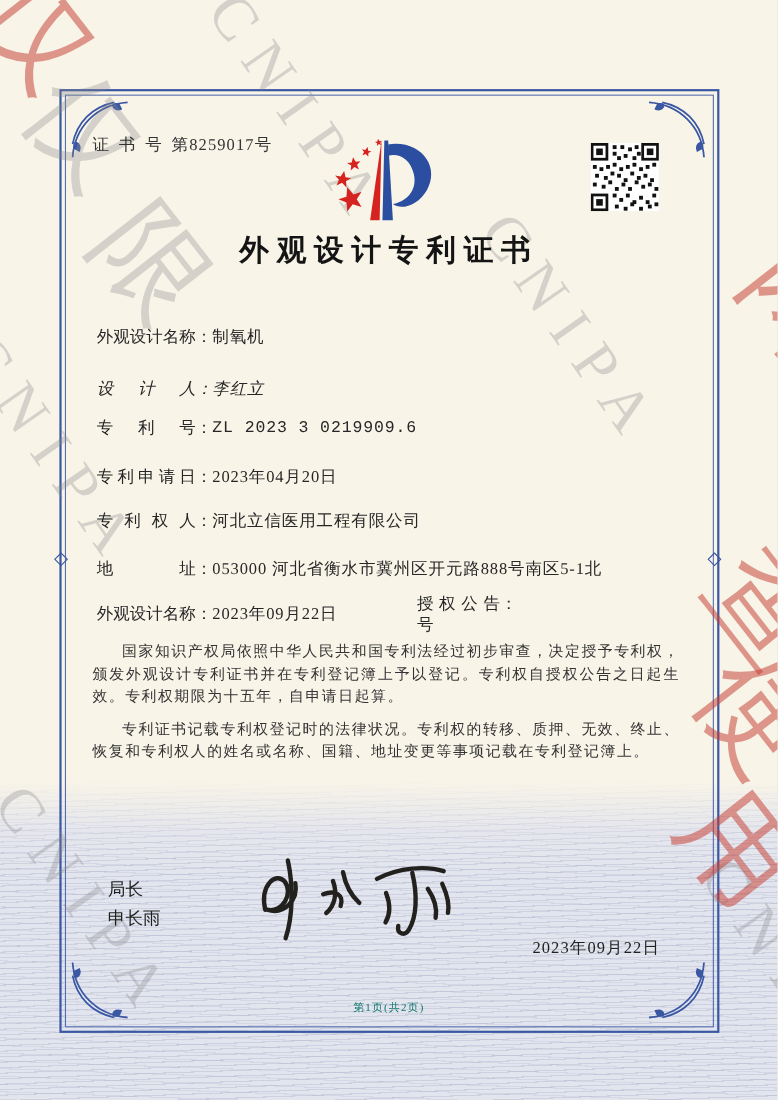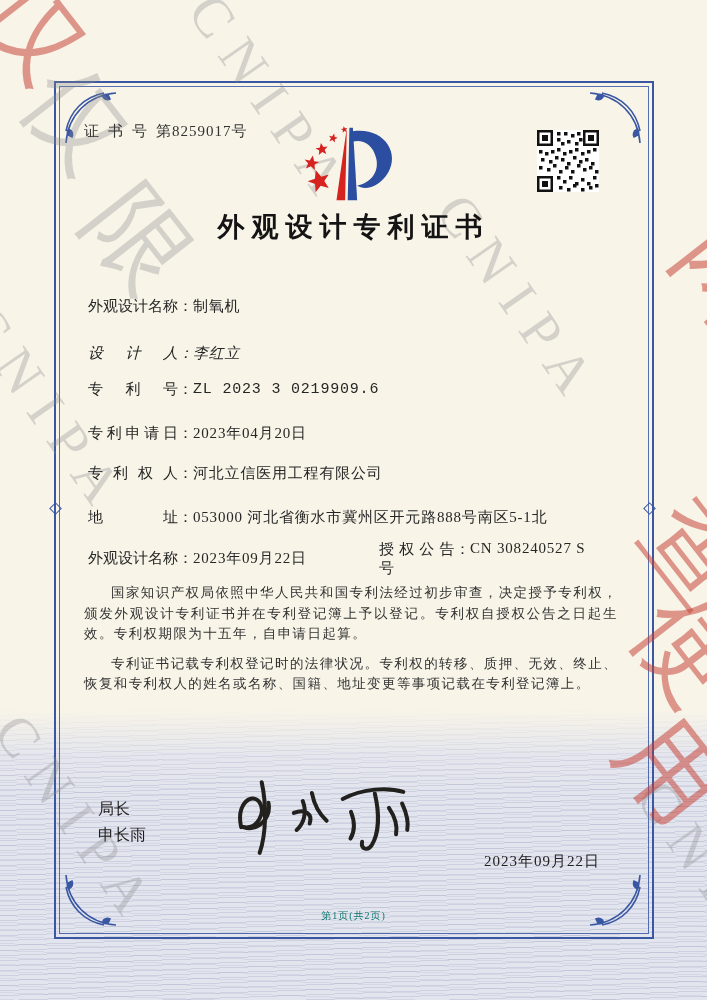--- a/index.html
+++ b/index.html
@@ -254,21 +254,20 @@
         <span class="cln">：</span>
         <span class="val">053000 河北省衡水市冀州区开元路888号南区5-1北</span>
     </div>
     <div class="row r7">
       <span class="lbl">外观设计名称</span>
         <span class="cln">：</span>
         <span class="val">2023年09月22日</span>
       <span class="pair2">
         <span class="lbl">授权公告号</span>
           <span class="cln">：</span>
-          <span class="val">CN 308240527 S</span>
       </span>
     </div>
 
     <div class="paras">
       <p>国家知识产权局依照中华人民共和国专利法经过初步审查，决定授予专利权，颁发外观设计专利证书并在专利登记簿上予以登记。专利权自授权公告之日起生效。专利权期限为十五年，自申请日起算。</p>
       <p>专利证书记载专利权登记时的法律状况。专利权的转移、质押、无效、终止、恢复和专利权人的姓名或名称、国籍、地址变更等事项记载在专利登记簿上。</p>
     </div>
 
     <div class="signer-title">局长</div>
     <div class="signer-name">申长雨</div>

